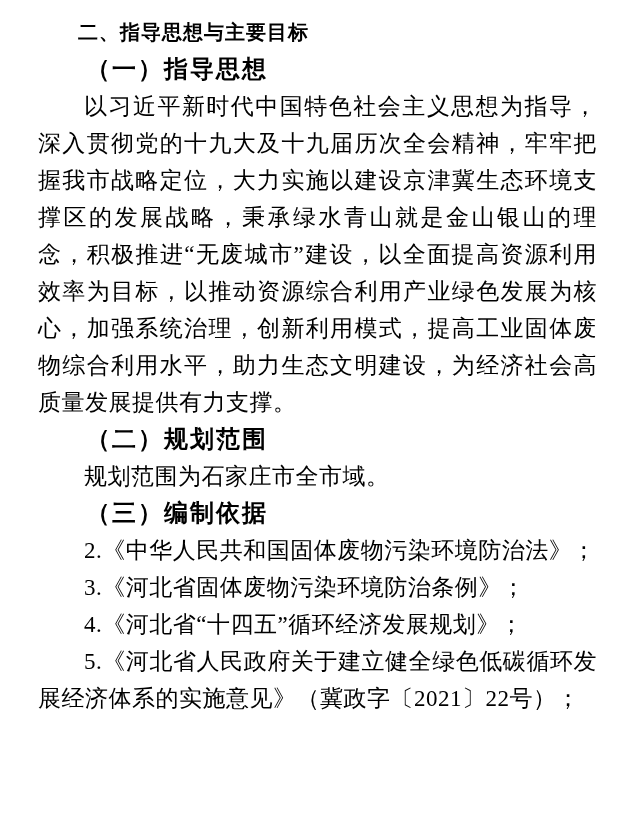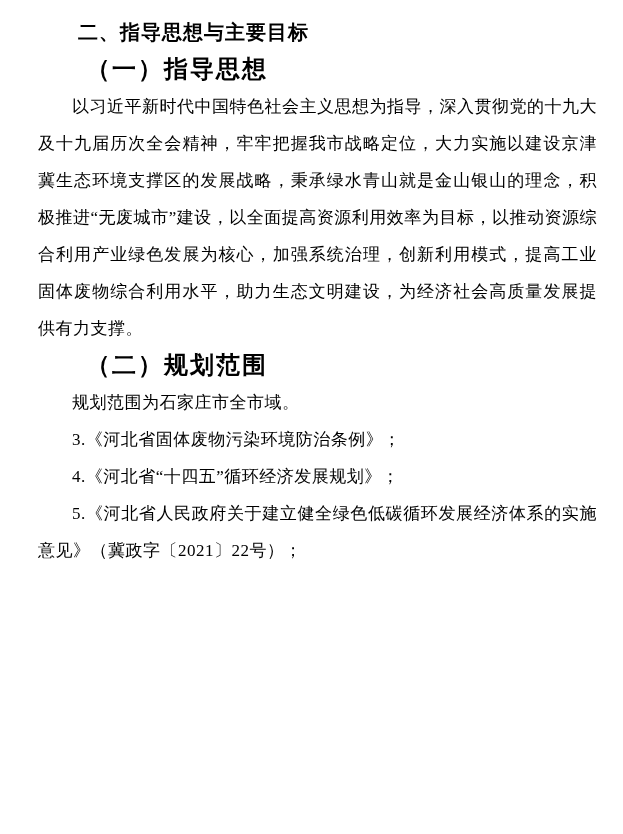--- a/index.html
+++ b/index.html
@@ -31,37 +31,39 @@
     font-weight: 600;
     font-size: 24px;
     line-height: 37px;
     text-indent: 2em;
     margin: 0;
     letter-spacing: 2px;
   }
   .para, .item {
     font-family: "Liberation Serif", "DejaVu Serif", serif;
     font-weight: 400;
-    font-size: 17px;
+    font-size: 23px;
     line-height: 37px;
     text-indent: 2em;
     margin: 0;
     text-align: justify;
     letter-spacing: 0.5px;
   }
 </style>
 </head>
 <body>
 
 <div class="page">
   <h1 class="heading">二、指导思想与主要目标</h1>
 
   <p class="sub">（一）指导思想</p>
   <p class="para">以习近平新时代中国特色社会主义思想为指导，深入贯彻党的十九大及十九届历次全会精神，牢牢把握我市战略定位，大力实施以建设京津冀生态环境支撑区的发展战略，秉承绿水青山就是金山银山的理念，积极推进“无废城市”建设，以全面提高资源利用效率为目标，以推动资源综合利用产业绿色发展为核心，加强系统治理，创新利用模式，提高工业固体废物综合利用水平，助力生态文明建设，为经济社会高质量发展提供有力支撑。</p>
 
   <p class="sub">（二）规划范围</p>
   <p class="para">规划范围为石家庄市全市域。</p>
 
+  <p class="sub">（三）编制依据</p>
 
+  <p class="item">2.《中华人民共和国固体废物污染环境防治法》；</p>
   <p class="item">3.《河北省固体废物污染环境防治条例》；</p>
   <p class="item">4.《河北省“十四五”循环经济发展规划》；</p>
   <p class="item">5.《河北省人民政府关于建立健全绿色低碳循环发展经济体系的实施意见》（冀政字〔2021〕22号）；</p>
 </div>
 
 </body></html>

